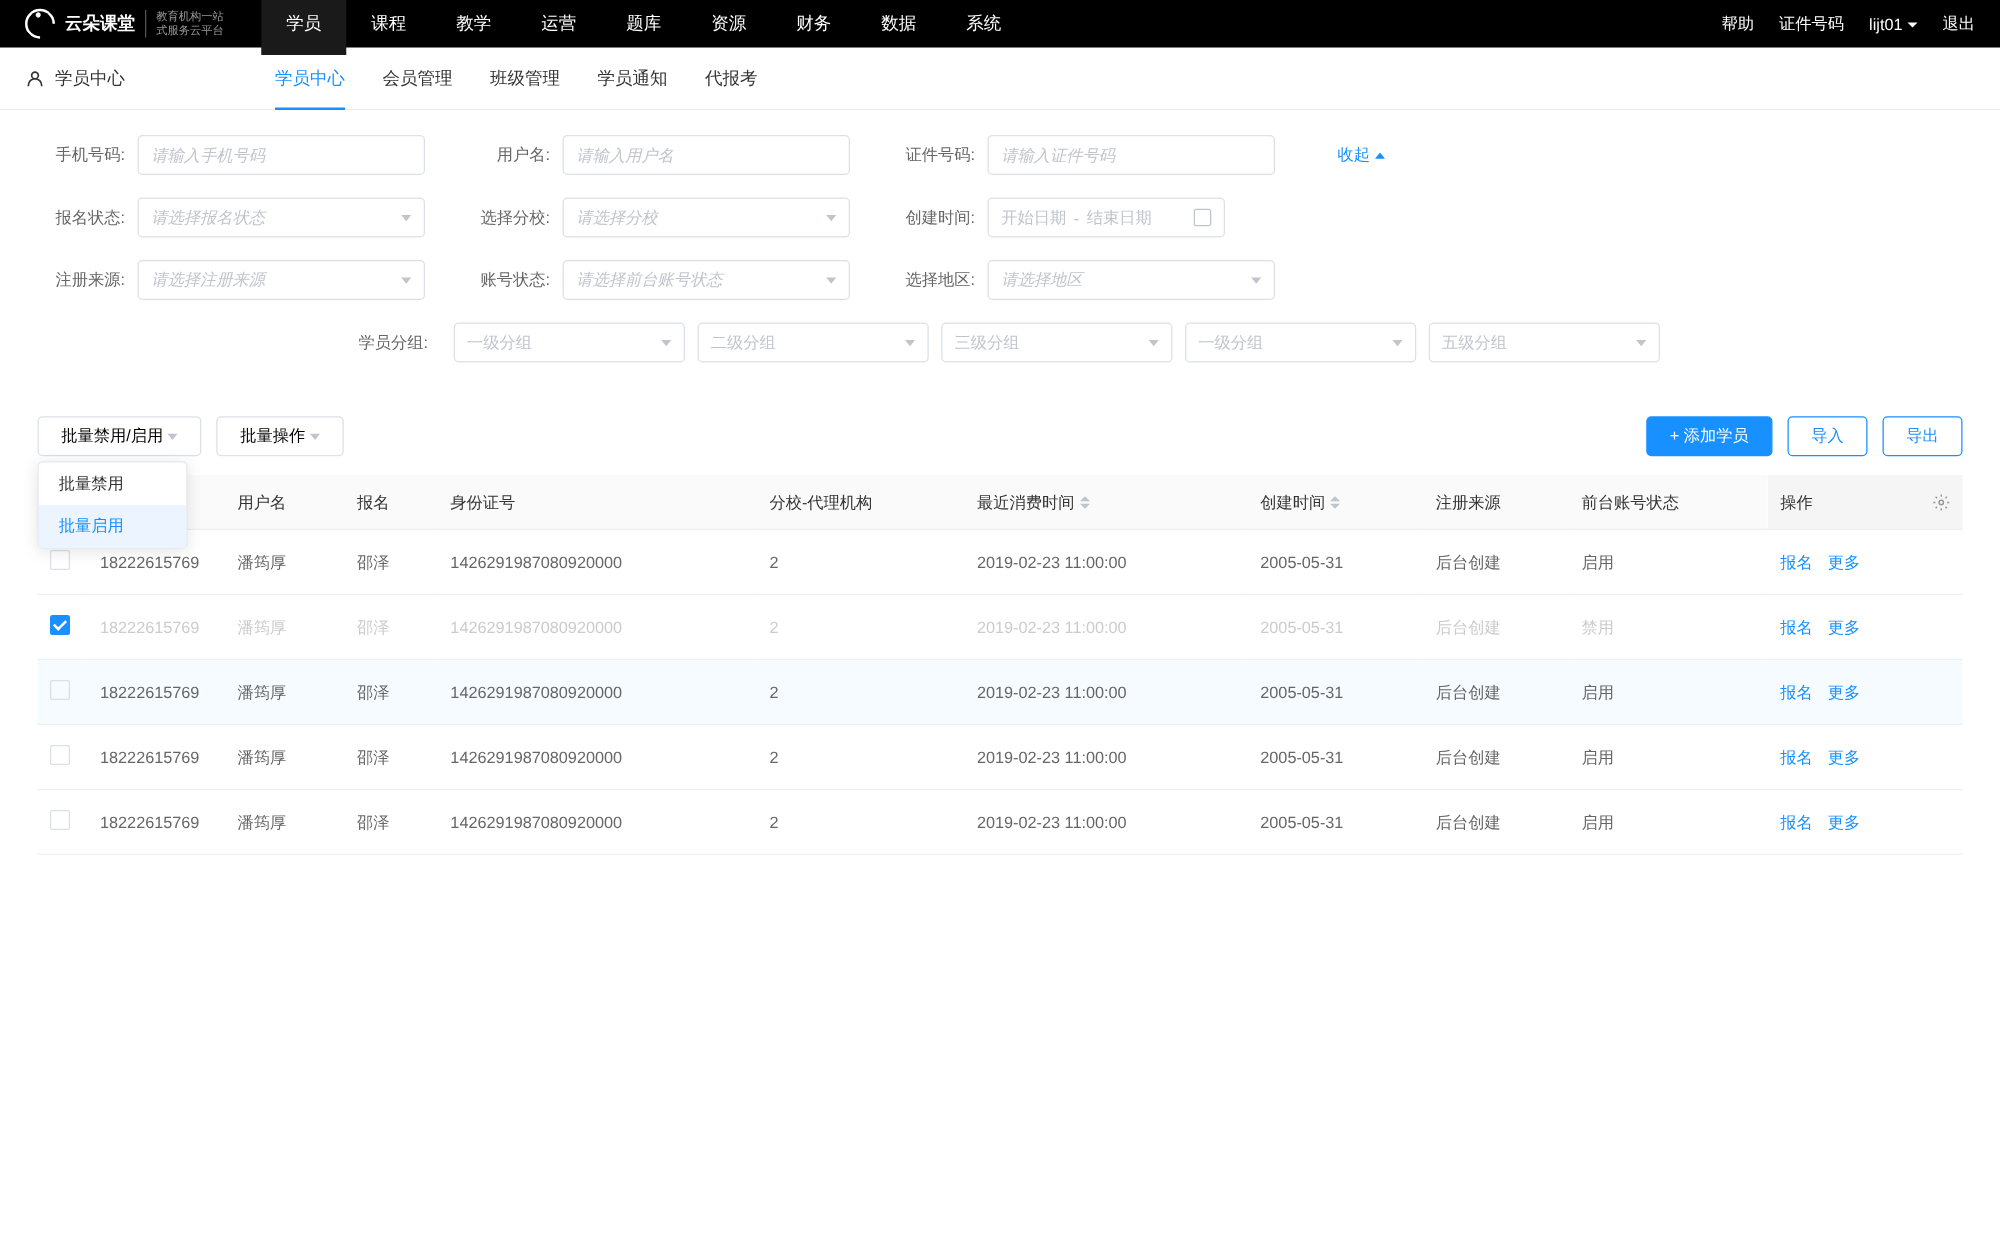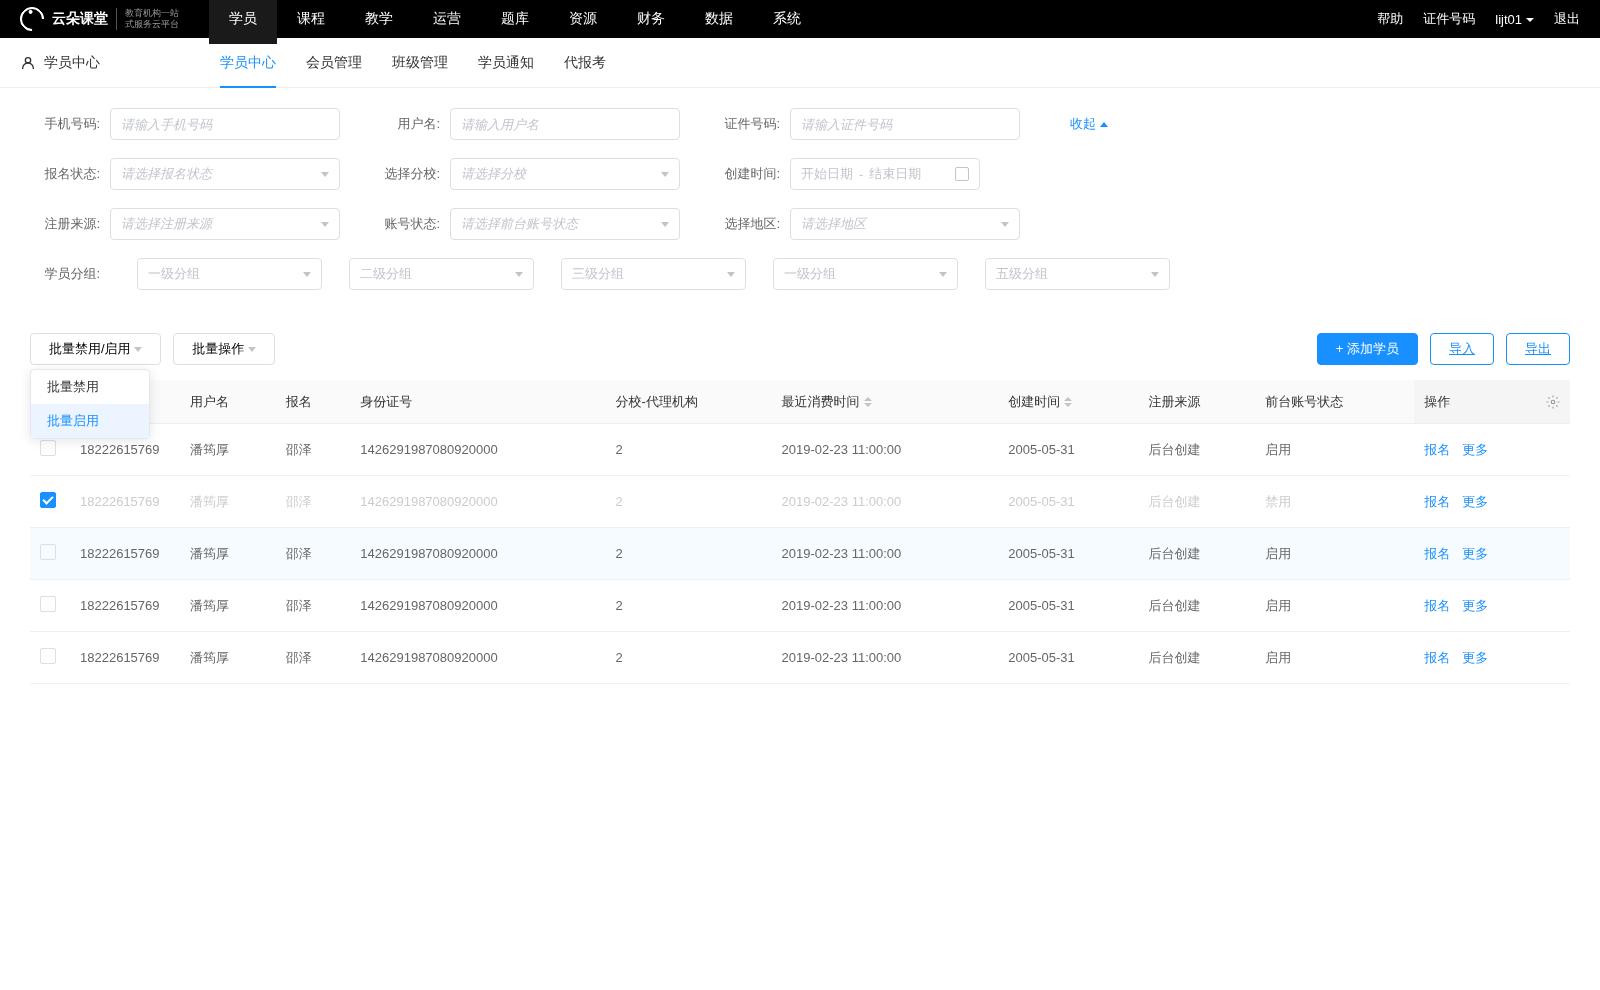--- a/index.html
+++ b/index.html
@@ -35,27 +35,27 @@
     .filter-input::placeholder, .filter-select .placeholder { color: #c0c4cc; }
     .filter-select { display: flex; align-items: center; justify-content: space-between; cursor: pointer; position: relative; }
     .filter-select .placeholder { flex: 1; }
     .chevron-down { width: 0; height: 0; border-left: 4px solid transparent; border-right: 4px solid transparent; border-top: 5px solid #c0c4cc; }
     .date-range { width: 190px; height: 32px; border: 1px solid #dcdfe6; border-radius: 4px; padding: 0 10px; display: flex; align-items: center; gap: 6px; color: #c0c4cc; }
     .date-range .sep { color: #c0c4cc; }
     .calendar-icon { width: 14px; height: 14px; border: 1px solid #c0c4cc; border-radius: 2px; margin-left: auto; position: relative; }
     .collapse-link { color: #1890ff; cursor: pointer; margin-left: 20px; display: flex; align-items: center; gap: 4px; }
     .chevron-up-blue { width: 0; height: 0; border-left: 4px solid transparent; border-right: 4px solid transparent; border-bottom: 5px solid #1890ff; }
     
-    .groups-row { display: flex; gap: 27px; margin-bottom: 18px; align-items: center; }
+    .groups-row { display: flex; gap: 10px; margin-bottom: 18px; align-items: center; justify-content: center; }
     .group-select { width: 185px; height: 32px; border: 1px solid #dcdfe6; border-radius: 4px; padding: 0 10px; display: flex; align-items: center; justify-content: space-between; cursor: pointer; color: #c0c4cc; }
     
     .filter-actions { display: flex; gap: 12px; margin-left: 80px; }
     .btn { height: 32px; padding: 0 18px; border-radius: 4px; cursor: pointer; font-size: 13px; display: inline-flex; align-items: center; border: 1px solid #dcdfe6; background: #fff; }
     .btn-primary { background: #1890ff; color: #fff; border-color: #1890ff; }
-    .btn-outline-primary { border-color: #1890ff; color: #1890ff; text-decoration: underline; }
+    .btn-outline-primary { border-color: #1890ff; color: #1890ff; }
     
     .toolbar { padding: 15px 30px; display: flex; align-items: center; gap: 12px; }
     .toolbar-spacer { flex: 1; }
     .dropdown-wrap { position: relative; }
     .dropdown-menu { position: absolute; top: 36px; left: 0; background: #fff; border: 1px solid #e4e7ed; border-radius: 4px; box-shadow: 0 2px 12px rgba(0,0,0,0.1); min-width: 120px; z-index: 10; }
     .dropdown-item { padding: 8px 16px; cursor: pointer; font-size: 13px; }
     .dropdown-item.hover { background: #ecf5ff; color: #1890ff; }
     
     .table-wrap { padding: 0 30px; }
     table { width: 100%; border-collapse: collapse; }

